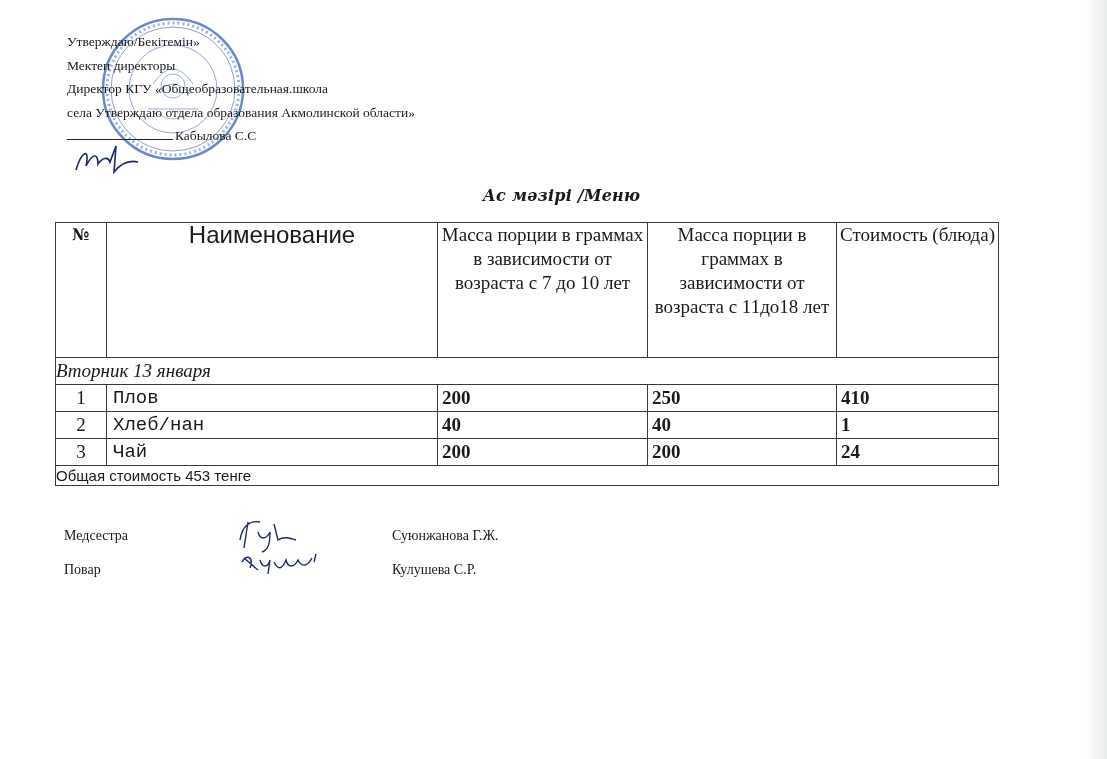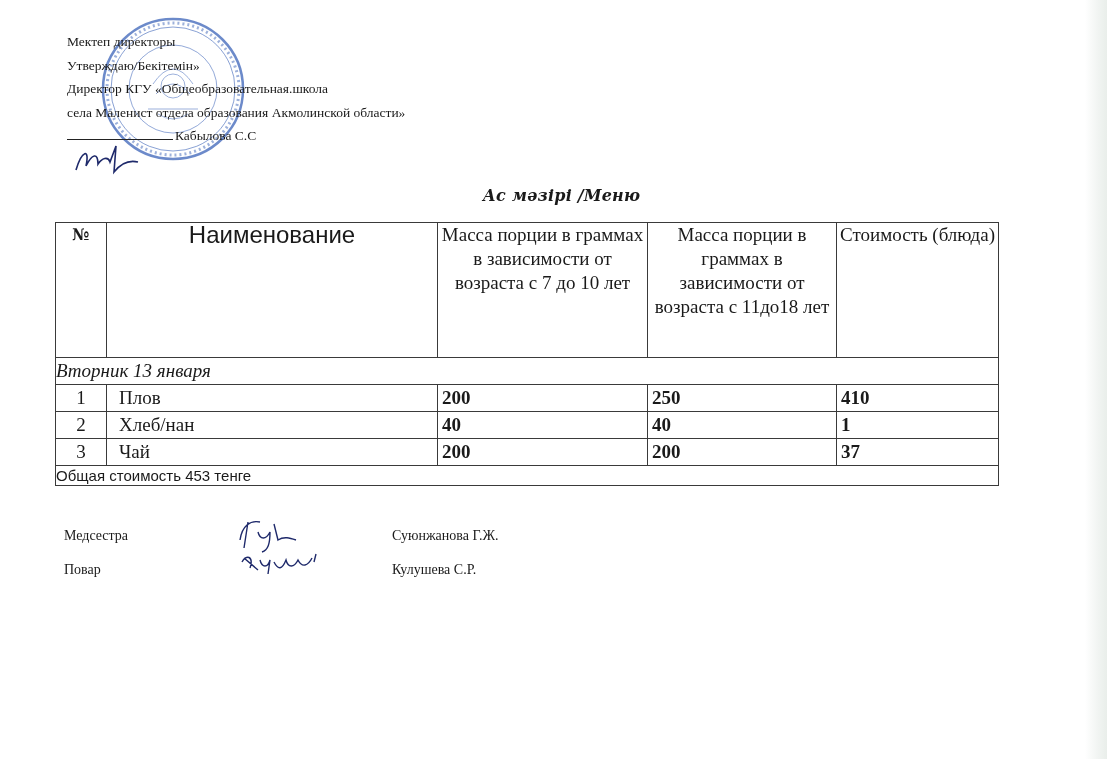--- a/index.html
+++ b/index.html
@@ -18,21 +18,21 @@
     .sig1 { position: absolute; left: 68px; top: 140px; width: 100px; height: 36px; pointer-events: none; }
     .doc-title { position: absolute; left: 0; width: 1107px; top: 186px; text-align: center; font-style: italic; font-weight: bold; font-size: 16px; font-family: "DejaVu Serif", serif; letter-spacing: 0.2px; padding-left: 8px; }
     table.menu { position: absolute; left: 55px; top: 222px; border-collapse: collapse; width: 943px; table-layout: fixed; }
     table.menu td, table.menu th { border: 1.3px solid #3a3a3a; padding: 0; font-weight: normal; }
     .hdr th { height: 134px; vertical-align: top; text-align: center; font-size: 24px; line-height: 24px; padding-top: 6px; font-family: "Liberation Sans", sans-serif; }
     .hdr th.num-h { font-family: "DejaVu Serif", serif; font-weight: bold; font-size: 16px; }
     .hdr th.mass-h, .hdr th.cost-h { font-family: "Liberation Serif", serif; font-size: 19px; line-height: 24px; }
     .day td { height: 26px; text-align: left; font-style: italic; font-size: 19px; font-family: "Liberation Serif", serif; }
     .row td { height: 26px; font-size: 19px; }
     .row td.n { text-align: center; font-family: "Liberation Serif", serif; }
-    .row td.name { padding-left: 12px; font-family: Liberation Serif, serif; }
+    .row td.name { padding-left: 6px; font-family: Liberation Mono, monospace; }
     .row td.v { padding-left: 4px; font-weight: bold; font-family: "Liberation Serif", serif; }
     .total td { height: 19px; font-size: 15px; padding-left: 4px; font-family: "Liberation Sans", sans-serif; margin-top: 28px; }
     .staff { position: absolute; font-size: 14px; }
     .sig2 { position: absolute; left: 230px; top: 510px; width: 110px; height: 72px; pointer-events: none; }
   </style>
 </head>
 <body>
 
 <div class="edge-shadow"></div>
 
@@ -44,24 +44,24 @@
   <g stroke="#3b63b8" stroke-width="1" fill="none" opacity="0.5">
     <path d="M55 70 Q75 40 95 70"></path>
     <path d="M58 80 Q75 60 92 80"></path>
     <circle cx="75" cy="72" r="12"></circle>
     <path d="M50 95 L100 95"></path>
     <path d="M60 100 Q75 110 90 100"></path>
   </g>
 </svg>
 
 <div class="approval">
+  <div>Утверждаю/Бекітемін»</div>
   <div>Мектеп директоры</div>
-  <div>Утверждаю/Бекітемін»</div>
   <div>Директор КГУ «Общеобразовательная.школа</div>
-  <div>села Маленист отдела образования Акмолинской области»</div>
+  <div>села Утверждаю отдела образования Акмолинской области»</div>
   <div>
     <span class="sign-line"></span><span>Кабылова С.С</span>
   </div>
 </div>
 
 <svg class="sig1" viewBox="0 0 100 36">
   <path d="M8 30 C14 10, 22 8, 18 26 C24 14, 30 12, 30 24 C34 18, 40 16, 42 22 L48 6 L46 32 C54 22, 62 20, 70 22" fill="none" stroke="#1f2a6b" stroke-width="1.6"></path>
 </svg>
 
 <div class="doc-title">Ас мәзірі /Меню</div>
@@ -97,21 +97,21 @@
     <td class="name">Хлеб/нан</td>
     <td class="v">40</td>
     <td class="v">40</td>
     <td class="v">1</td>
   </tr>
   <tr class="row">
     <td class="n">3</td>
     <td class="name">Чай</td>
     <td class="v">200</td>
     <td class="v">200</td>
-    <td class="v">37</td>
+    <td class="v">24</td>
   </tr>
   <tr class="total">
     <td colspan="5">Общая стоимость 453 тенге</td>
   </tr>
 </tbody>
   </table>
 
 <div class="staff" style="left:64px; top:528px;">Медсестра</div>
 <div class="staff" style="left:392px; top:528px;">Суюнжанова Г.Ж.</div>
 <div class="staff" style="left:64px; top:562px;">Повар</div>

